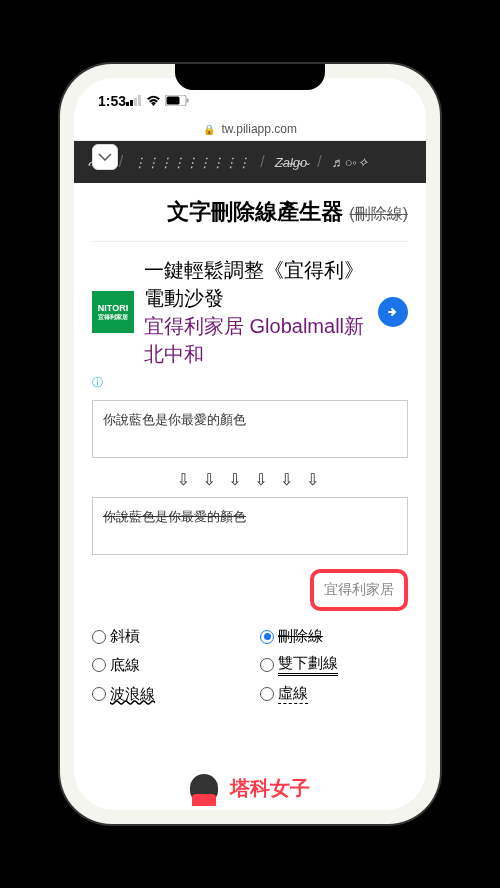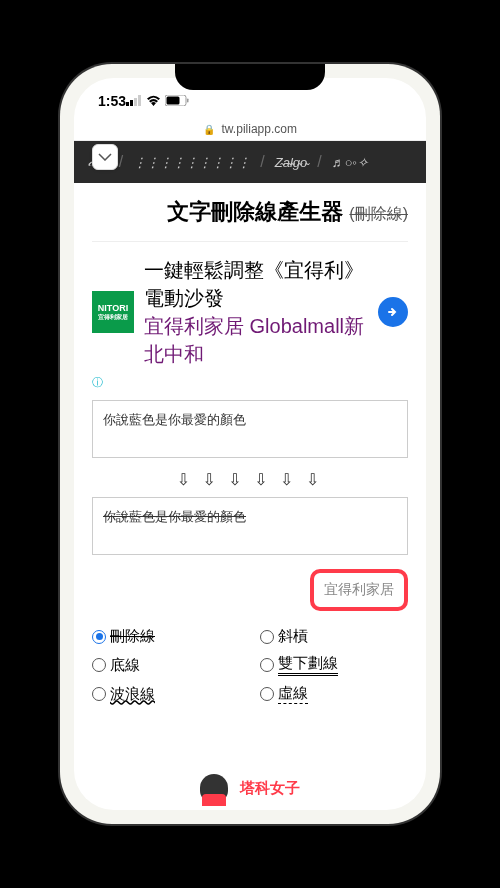--- a/index.html
+++ b/index.html
@@ -229,21 +229,21 @@
     .dashed { border-bottom: 1px dashed #000; }
     .wavy { text-decoration: underline wavy; }
     .footer-logo {
       position: absolute;
       bottom: 8px;
       left: 50%;
       transform: translateX(-50%);
       display: flex;
       align-items: center;
       gap: 12px;
-      font-size: 15px;
+      font-size: 20px;
       font-weight: 700;
       color: #ff3b4a;
     }
     .avatar {
       width: 28px;
       height: 28px;
       background: #333;
       border-radius: 50% 50% 40% 40%;
       position: relative;
     }
@@ -341,26 +341,26 @@
       <div class="output-box">
         <span>你說藍色是你最愛的顏色</span>
       </div>
 
       <div class="copy-btn-wrap">
         <button class="copy-btn">宜得利家居</button>
       </div>
 
       <div class="radio-grid">
         <label class="radio-item">
+          <span class="radio-circle"></span>
+          <span>斜槓</span>
+        </label>
+        <label class="radio-item">
           <span class="radio-circle checked"></span>
           <span class="strike">刪除線</span>
-        </label>
-        <label class="radio-item">
-          <span class="radio-circle"></span>
-          <span>斜槓</span>
         </label>
         <label class="radio-item">
           <span class="radio-circle"></span>
           <span class="underline">底線</span>
         </label>
         <label class="radio-item">
           <span class="radio-circle"></span>
           <span class="dunderline">雙下劃線</span>
         </label>
         <label class="radio-item">

